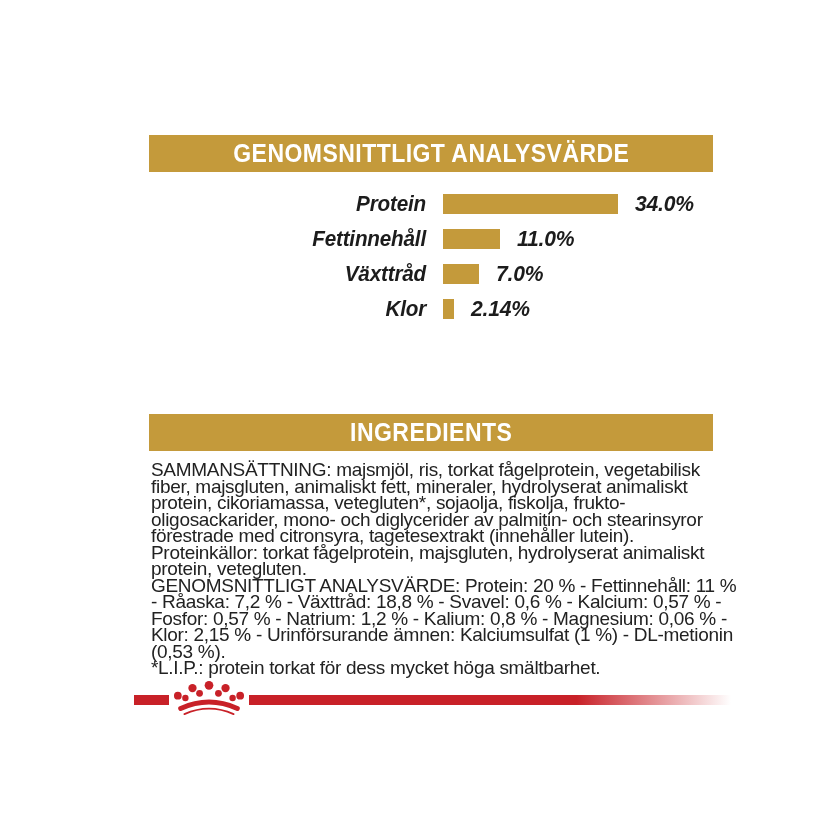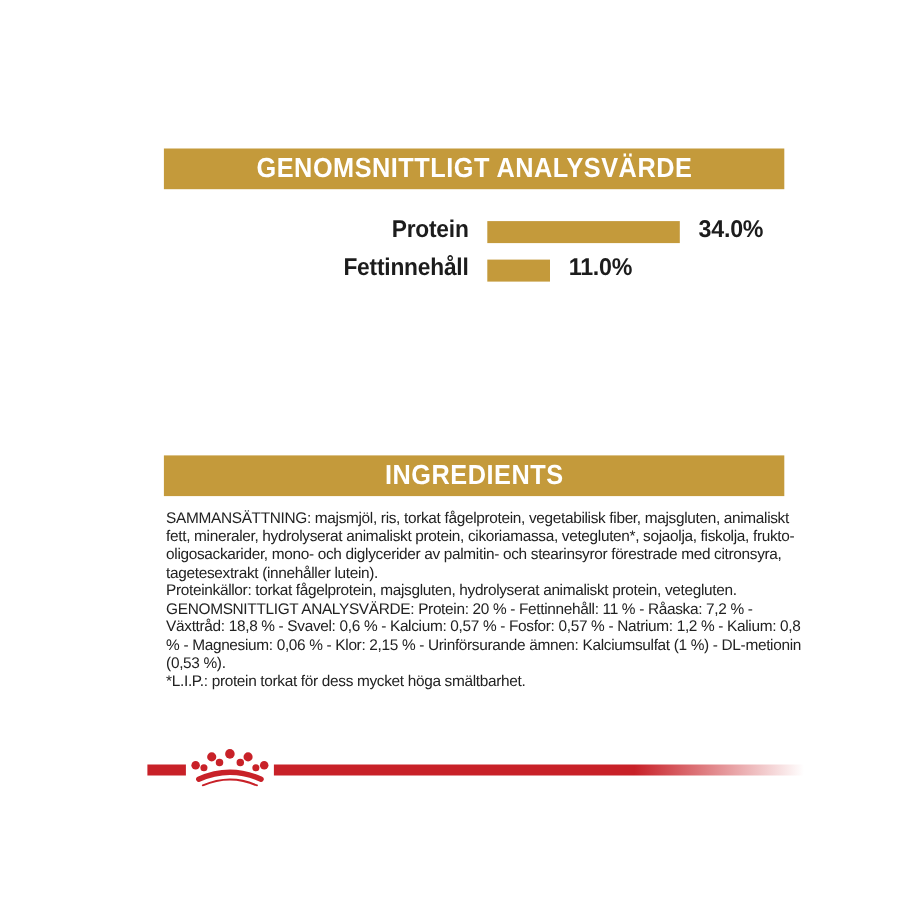--- a/index.html
+++ b/index.html
@@ -43,22 +43,23 @@
   #ingredients-header{top:414px;}
 
   .chart{
     position:absolute;
     top:186px;
     left:133px;
     width:564px;
   }
   .chart-row{
     display:flex;
-    align-items:flex-end;
+    align-items:center;
     height:35px;
+    font-style:italic;
   }
   .cat-label{
     width:277px;
     text-align:right;
     font-weight:700;
     font-size:22px;
     letter-spacing:-0.2px;
     transform-origin:right center;
     transform:scaleX(0.94);
     white-space:nowrap;
@@ -77,21 +78,21 @@
     white-space:nowrap;
     transform-origin:left center;
     transform:scaleX(0.96);
   }
 
   .ingredients-text{
     position:absolute;
     top:462px;
     left:135px;
     width:588px;
-    font-size:14px;
+    font-size:19px;
     line-height:16.5px;
     letter-spacing:-0.3px;
     color:#222222;
   }
   .ingredients-text p{
     margin:0;
   }
 
   .footer-band-left{
     position:absolute;
@@ -131,20 +132,30 @@
       <div class="chart-row">
         <div class="cat-label">Protein</div>
         <div class="bar" style="width: 175.1px; background: rgb(196, 154, 59);"></div>
         <div class="val-label">34.0%</div>
       </div>
       <div class="chart-row">
         <div class="cat-label">Fettinnehåll</div>
         <div class="bar" style="width: 56.65px; background: rgb(196, 154, 59);"></div>
         <div class="val-label">11.0%</div>
       </div>
+      <div class="chart-row">
+        <div class="cat-label">Växttråd</div>
+        <div class="bar" style="width: 36.05px; background: rgb(196, 154, 59);"></div>
+        <div class="val-label">7.0%</div>
+      </div>
+      <div class="chart-row">
+        <div class="cat-label">Klor</div>
+        <div class="bar" style="width: 11.021px; background: rgb(196, 154, 59);"></div>
+        <div class="val-label">2.14%</div>
+      </div>
     </div>
 
   <div class="gold-bar" id="ingredients-header">
     <span class="bar-title">INGREDIENTS</span>
   </div>
 
   <div class="ingredients-text" id="ingredients-text">
       <p>SAMMANSÄTTNING: majsmjöl, ris, torkat fågelprotein, vegetabilisk fiber, majsgluten, animaliskt fett, mineraler, hydrolyserat animaliskt protein, cikoriamassa, vetegluten*, sojaolja, fiskolja, frukto-oligosackarider, mono- och diglycerider av palmitin- och stearinsyror förestrade med citronsyra, tagetesextrakt (innehåller lutein).</p>
       <p>Proteinkällor: torkat fågelprotein, majsgluten, hydrolyserat animaliskt protein, vetegluten.</p>
       <p>GENOMSNITTLIGT ANALYSVÄRDE: Protein: 20 % - Fettinnehåll: 11 % - Råaska: 7,2 % - Växttråd: 18,8 % - Svavel: 0,6 % - Kalcium: 0,57 % - Fosfor: 0,57 % - Natrium: 1,2 % - Kalium: 0,8 % - Magnesium: 0,06 % - Klor: 2,15 % - Urinförsurande ämnen: Kalciumsulfat (1 %) - DL-metionin (0,53 %).</p>

